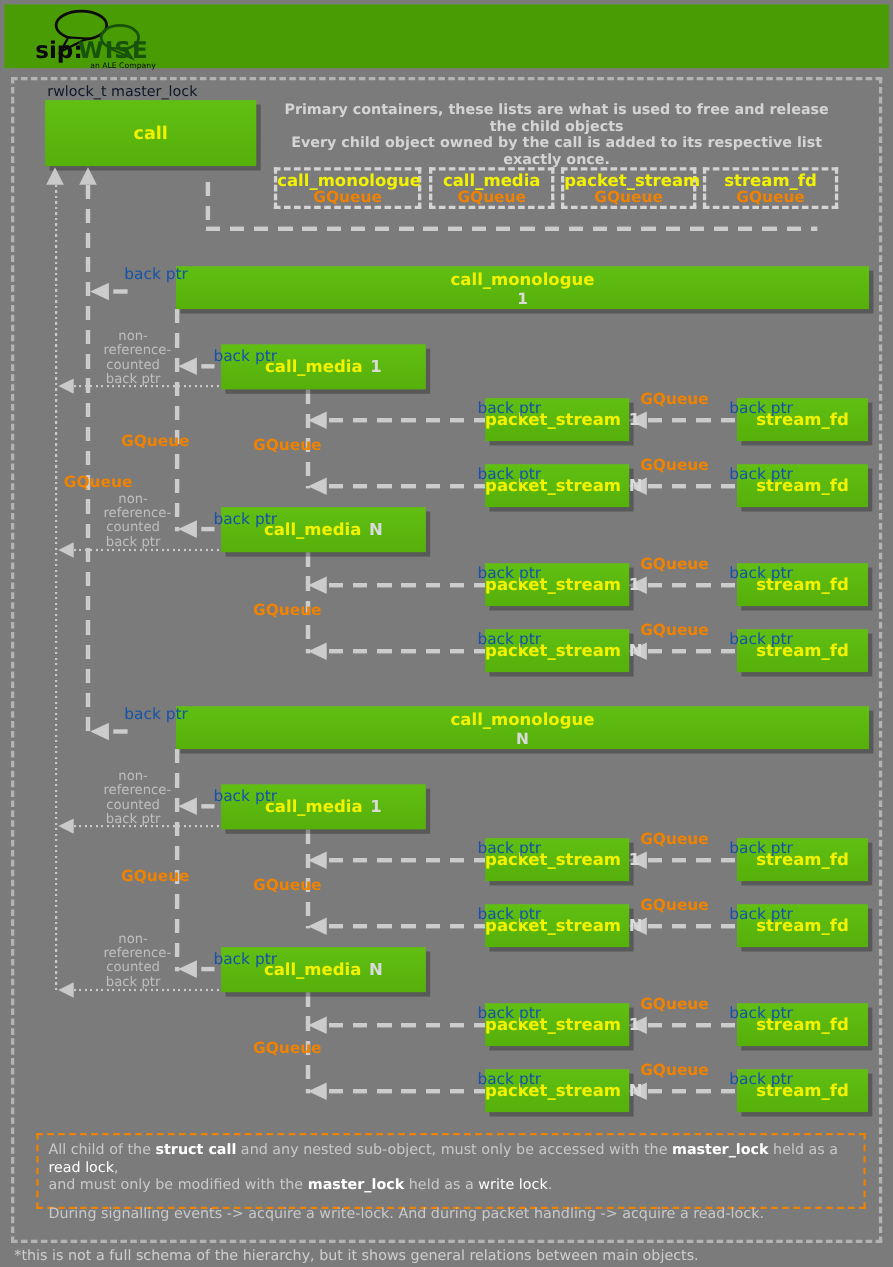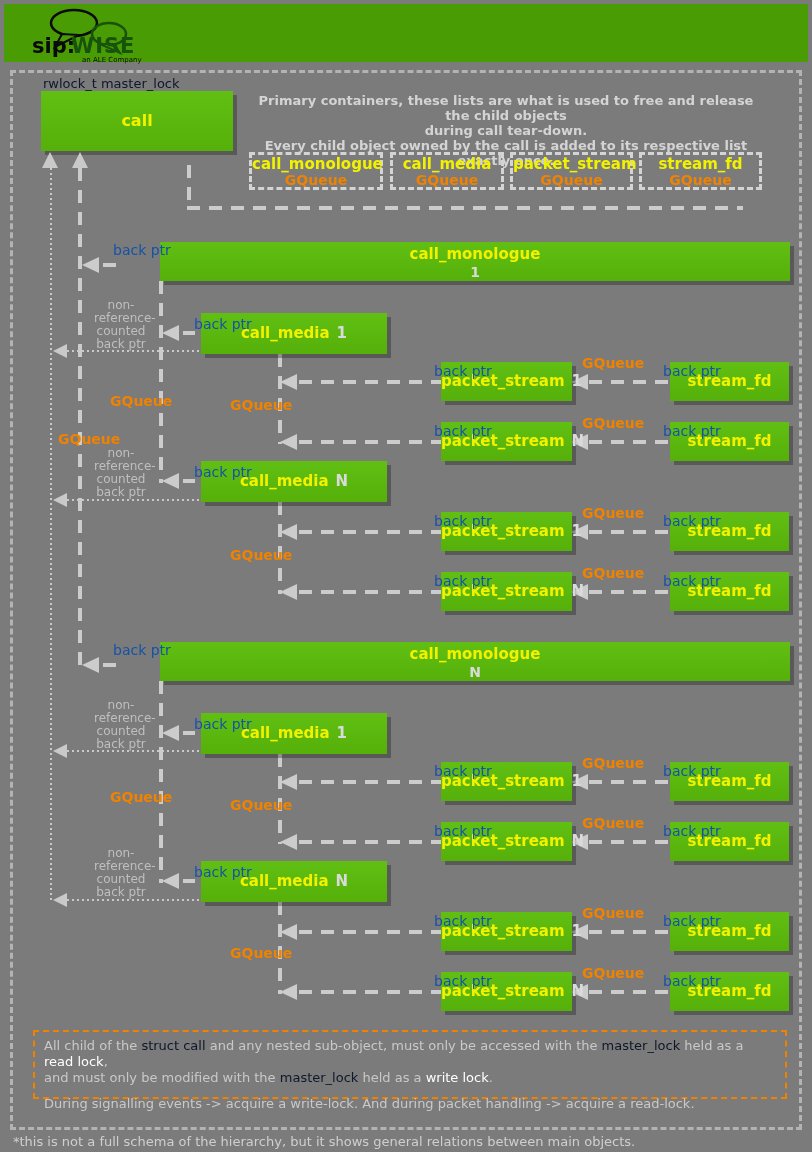--- a/index.html
+++ b/index.html
@@ -23,21 +23,21 @@
   .lg-q { color:#ef8200; font-size:14px; font-weight:bold; line-height:14px; }
   .outer-border { border:3px dashed #b3b3b3; }
   .hdash { height:4px; background:repeating-linear-gradient(90deg,#cccccc 0 13px,transparent 13px 22px); }
   .vdash { width:4px; background:repeating-linear-gradient(180deg,#cccccc 0 13px,transparent 13px 22px); }
   .hdots { height:2px; background:repeating-linear-gradient(90deg,#c9c9c9 0 2px,transparent 2px 5px); }
   .vdots { width:2px; background:repeating-linear-gradient(180deg,#c9c9c9 0 2px,transparent 2px 5px); }
   .tri-l { width:0; height:0; border-top:8px solid transparent; border-bottom:8px solid transparent; border-right:17px solid #cccccc; }
   .tri-l-sm { width:0; height:0; border-top:7px solid transparent; border-bottom:7px solid transparent; border-right:14px solid #c9c9c9; }
   .tri-up { width:0; height:0; border-left:8px solid transparent; border-right:8px solid transparent; border-bottom:16px solid #c9c9c9; }
   .note-box { border:2px dashed #ef8200; color:#c9c9c9; font-size:13px; line-height:16px; padding:6px 9px; }
-  .note-b { color:#0f172a; font-weight:normal; }
+  .note-b { color:#ffffff; font-weight:bold; }
   .note-o { color:#ffffff; }
   .footnote { color:#cfcfcf; font-size:13px; }
   .rwlock { color:#0f172a; font-size:13px; }
 </style>
 </head>
 <body>
 
 <div id="page">
 
   <div class="header">
@@ -52,21 +52,20 @@
     </svg>
   </div>
 
   <div class="a outer-border" style="left:10px;top:70px;width:792px;height:1060px"></div>
 
   <div class="a rwlock" style="left:43px;top:76px">rwlock_t master_lock</div>
   <div class="a box" style="left:41px;top:91px;width:192px;height:60px;line-height:60px;font-size:16px">call</div>
 
   <div class="a intro" style="left:250px;top:93px;width:512px">
     <div>Primary containers, these lists are what is used to free and release the child objects</div>
-    <div>during call tear-down.</div>
     <div>Every child object owned by the call is added to its respective list exactly once.</div>
   </div>
 
   <div class="a legend-box" style="left:249px;top:152px;width:134px;height:38px">
     <div class="lg-name">call_monologue</div>
     <div class="lg-q">GQueue</div>
   </div>
   <div class="a legend-box" style="left:390px;top:152px;width:114px;height:38px">
     <div class="lg-name">call_media</div>
     <div class="lg-q">GQueue</div>

